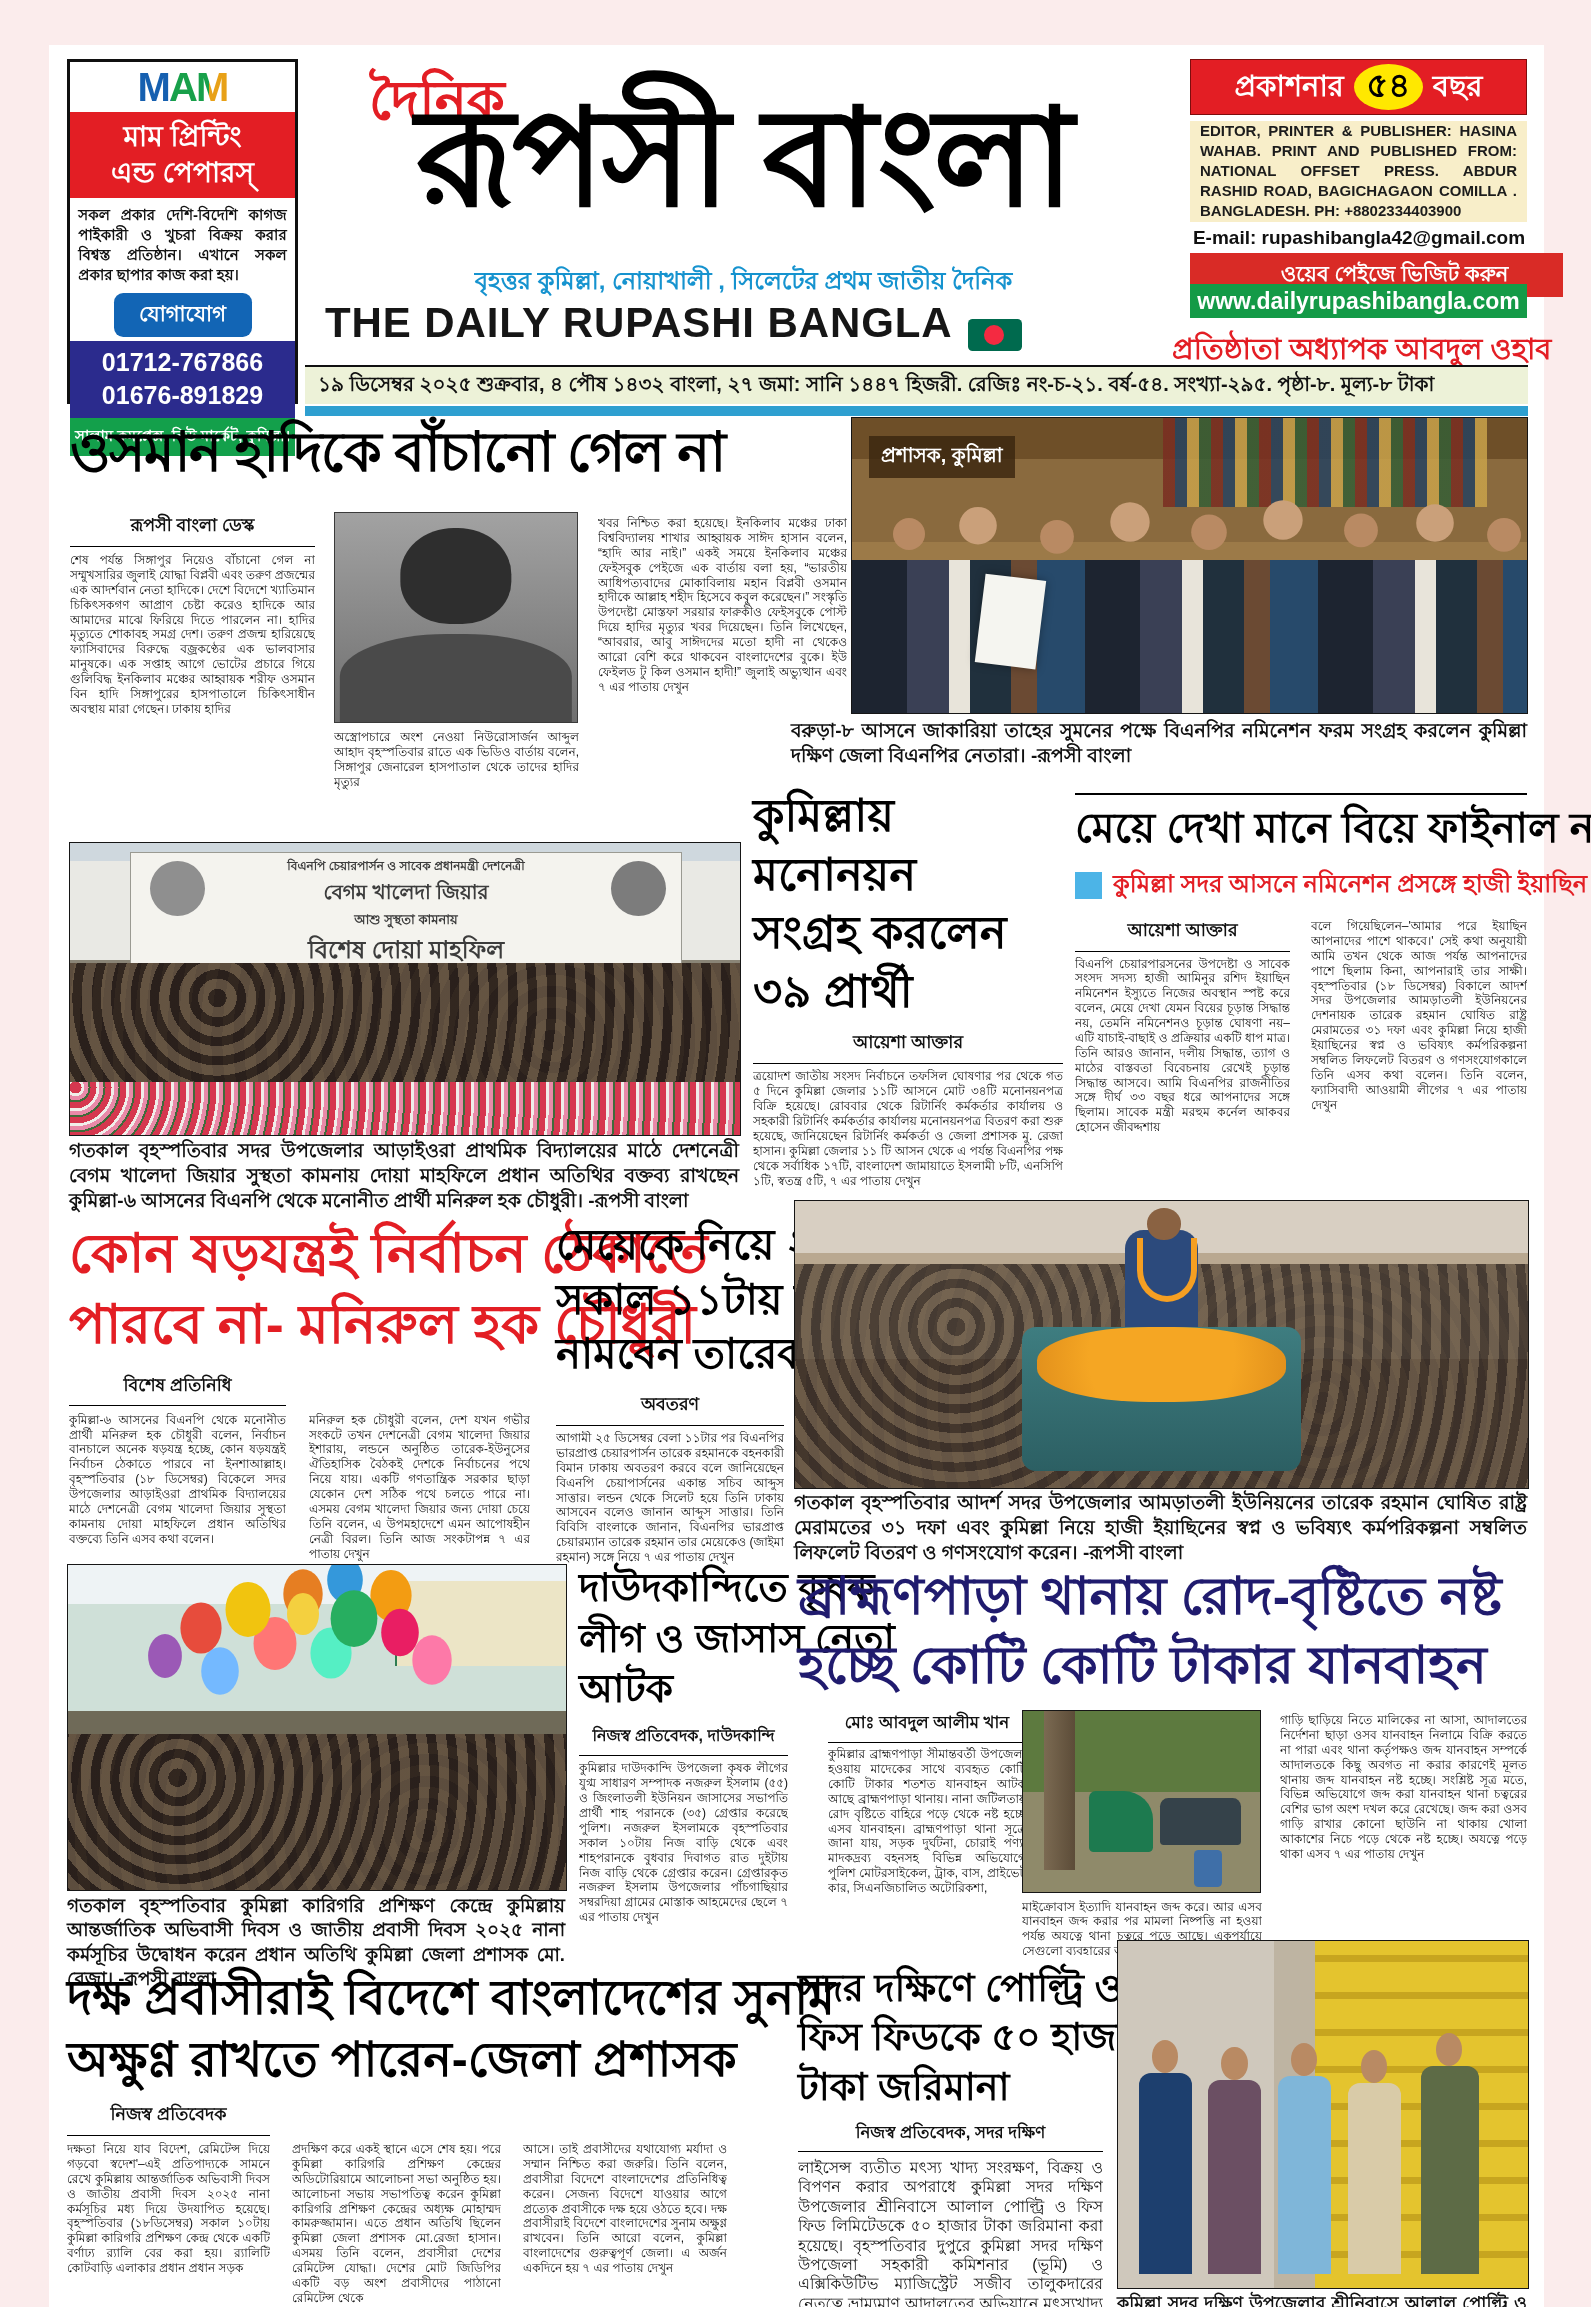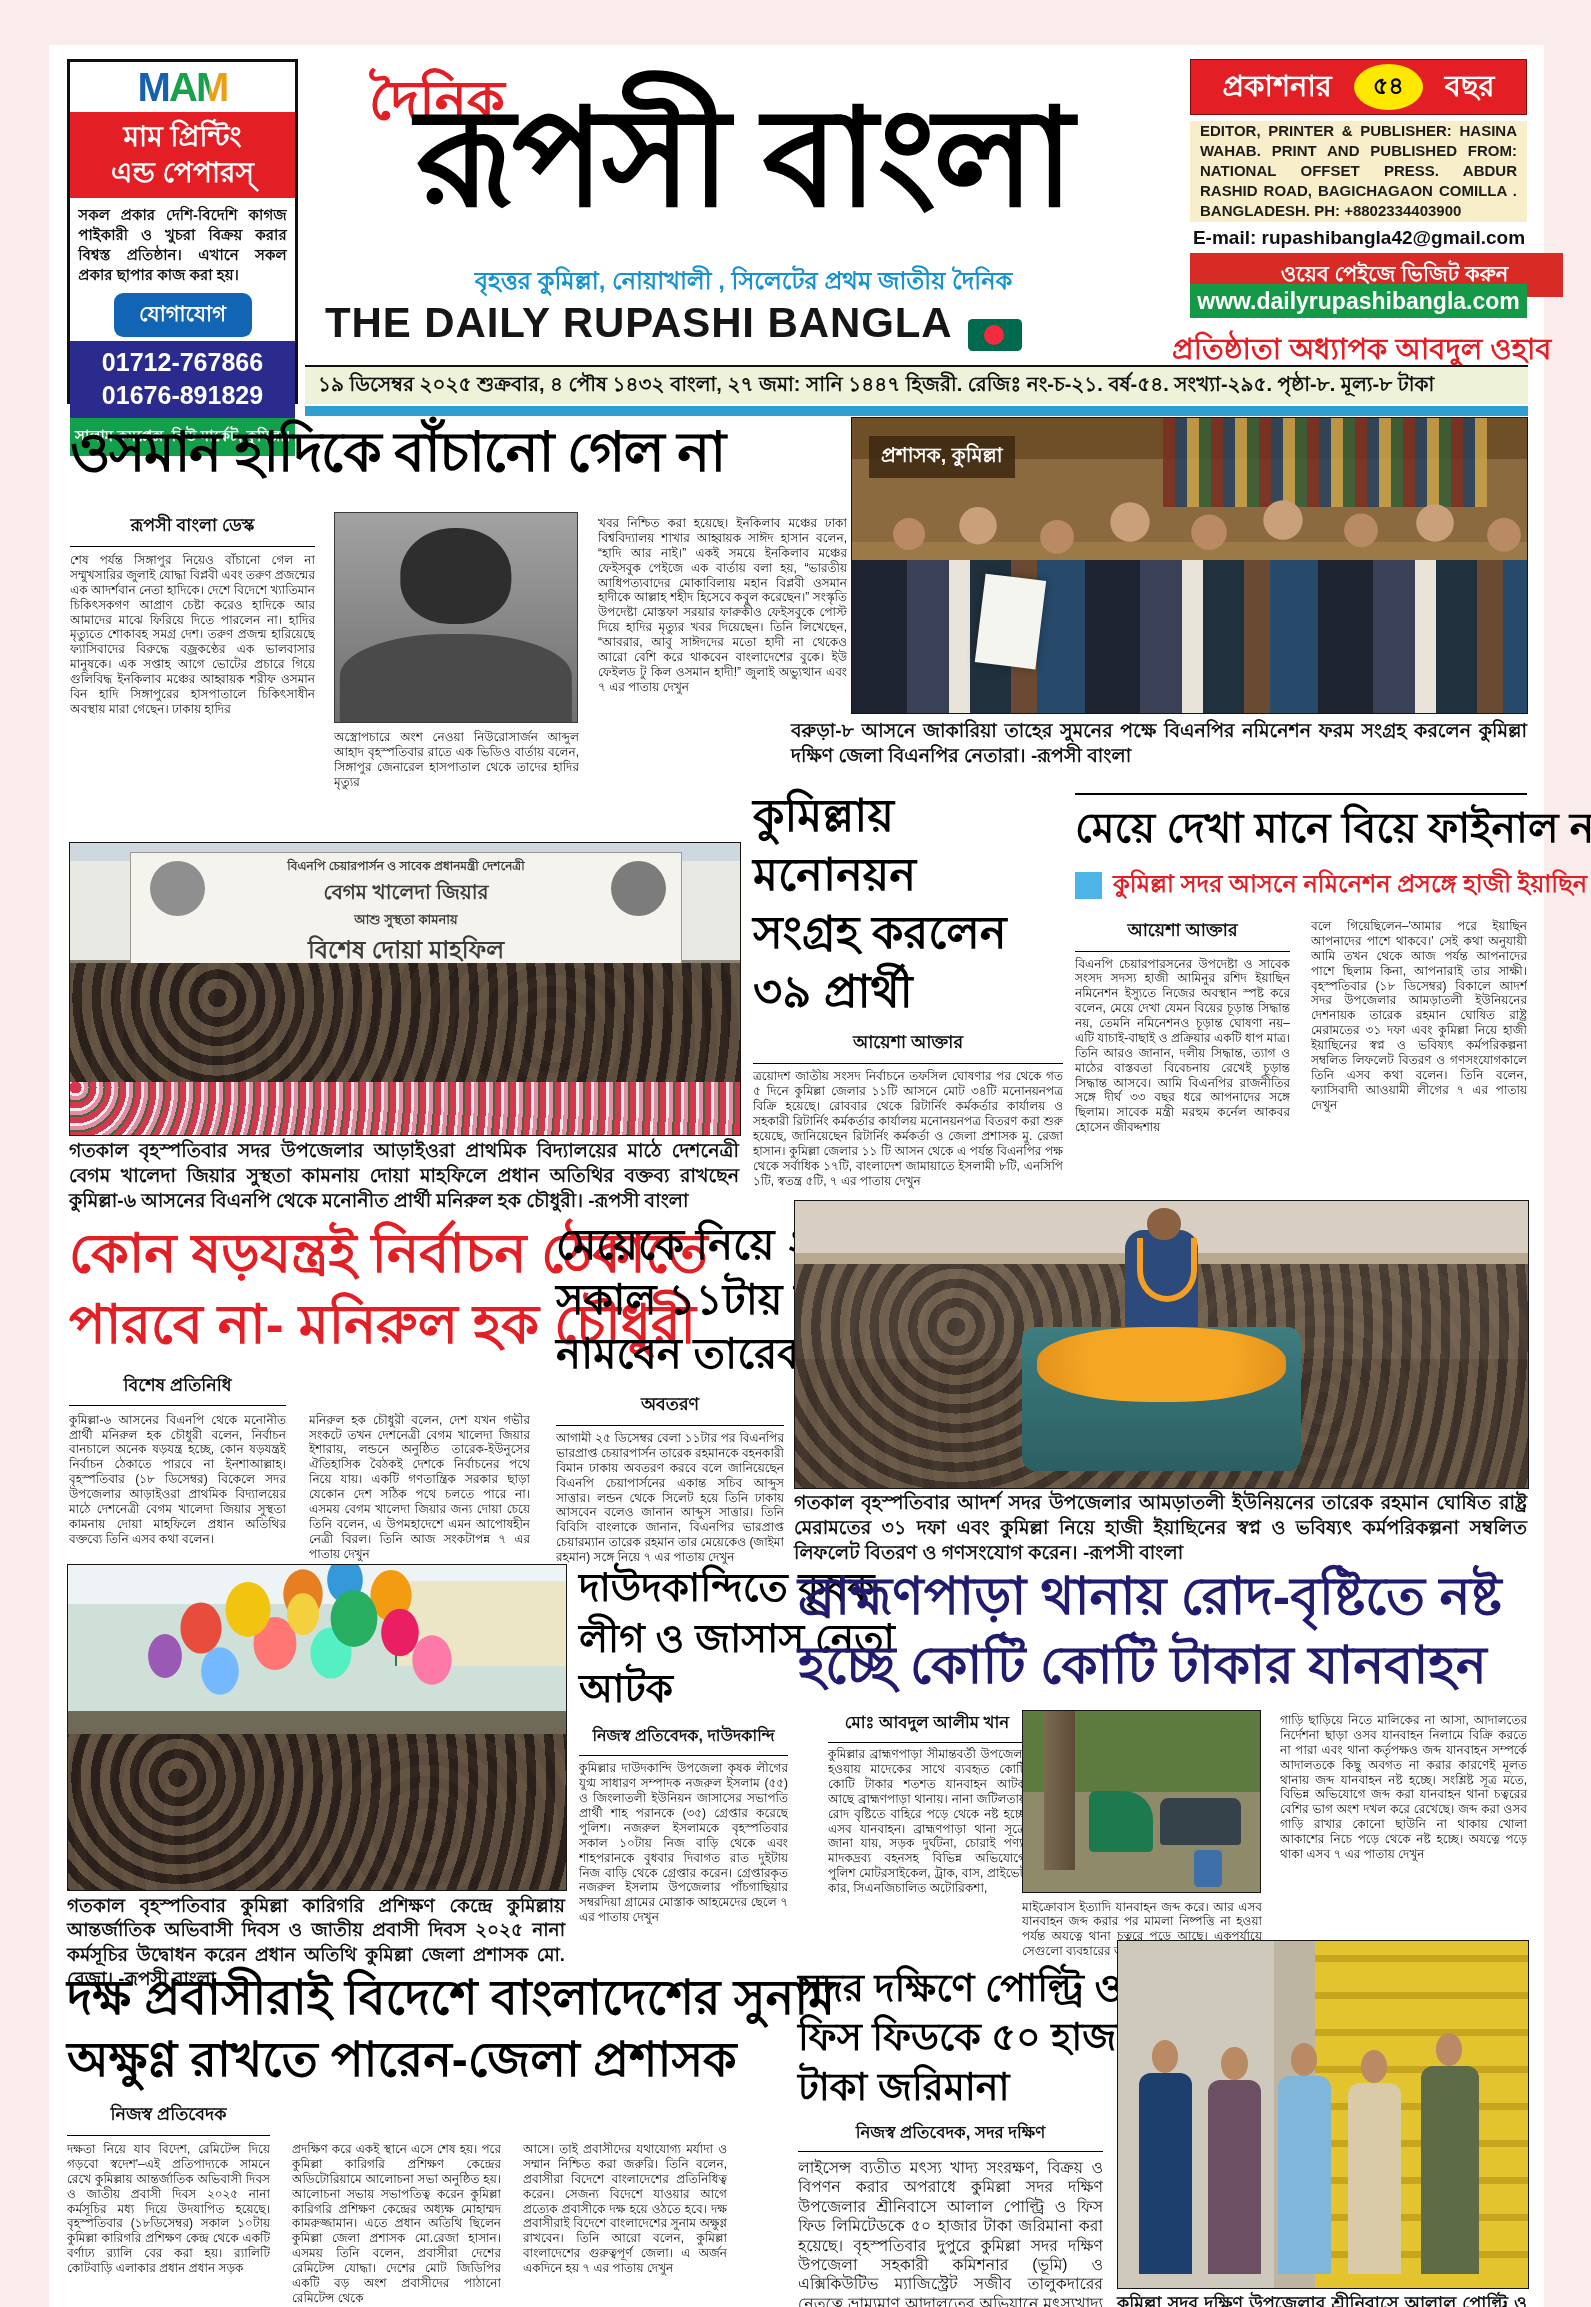--- a/index.html
+++ b/index.html
@@ -26,22 +26,22 @@
   .ad-phones{background:#2b2b8d;color:#fff;text-align:center;font-size:25px;font-weight:bold;line-height:1.32;padding:5.5px 0;}
   .ad-addr{background:#13a04b;color:#fff;text-align:center;font-size:15px;font-weight:bold;padding:6.5px 1.8px;}
   
   .m-daily{font-size:54px;font-weight:900;color:#e31e24;}
   .m-title{font-size:136px;font-weight:900;color:#000;letter-spacing:-2.8px;line-height:1;text-align:center;}
   .m-tag{font-size:24px;font-weight:bold;color:#1693cf;text-align:center;}
   .m-eng{font-size:42px;font-weight:bold;color:#161616;letter-spacing:0.9px;}
   .flag{width:54px;height:32px;background:#006a4e;border-radius:4.6px;position:relative;display:inline-block;vertical-align:middle;margin-left:13px;}
   .flag::after{content:"";position:absolute;left:16.6px;top:6px;width:20px;height:20px;border-radius:50%;background:#f42a41;}
   .founder{font-size:29px;font-weight:bold;color:#e31e24;text-align:center;}
-  .banner-red{background:#e31e24;color:#fff;display:flex;align-items:center;justify-content:center;gap:22px;font-size:29px;font-weight:bold;height:56px;border:1.8px solid #7e0d0d;box-sizing:border-box;}
-  .oval54{background:#ffe800;color:#000;border-radius:50%;width:69px;height:46px;display:flex;align-items:center;justify-content:center;font-size:24px;font-weight:900;}
+  .banner-red{background:#e31e24;color:#fff;display:flex;align-items:center;justify-content:center;gap:10px;font-size:29px;font-weight:bold;height:56px;border:1.8px solid #7e0d0d;box-sizing:border-box;}
+  .oval54{background:#ffe800;color:#000;border-radius:50%;width:69px;height:46px;display:flex;align-items:center;justify-content:center;font-size:34px;font-weight:900;}
   .pubbox{background:#f8eec9;font-size:15px;font-weight:bold;color:#1c1c1c;text-align:justify;padding:0 10px;line-height:1.34;box-sizing:border-box;}
   .email{font-size:19px;font-weight:bold;text-align:center;}
   .webred{background:#d92b26;color:#fff;font-size:21px;font-weight:bold;text-align:center;padding:4.6px 0;}
   .webgreen{background:#149a47;color:#fff;font-size:23px;font-weight:bold;text-align:center;padding:3.7px 0;}
   .dateline{background:#edf2d8;border-top:2.3px solid #101010;font-weight:bold;font-size:20px;display:flex;align-items:center;padding-left:13px;box-sizing:border-box;}
   .bluebar{background:#2e9fd0;}
   
   .subhead{display:flex;align-items:center;gap:11px;}
   .subhead .sq{width:27px;height:27px;background:#4cb4e7;flex:0 0 auto;}
   .subhead .tx{color:#e31e24;font-weight:bold;font-size:24px;white-space:nowrap;}

